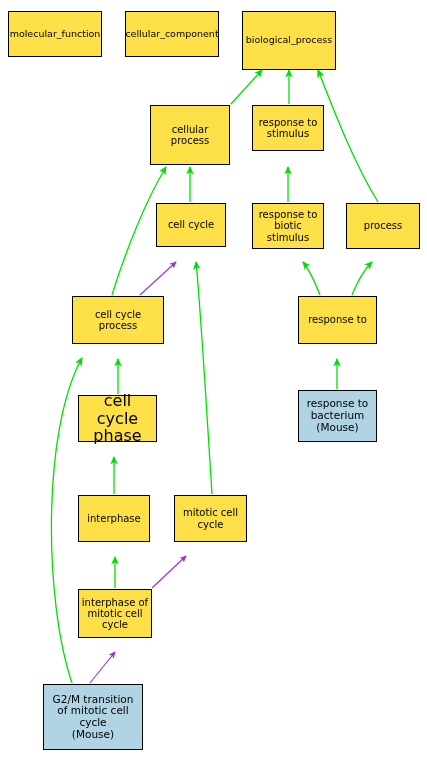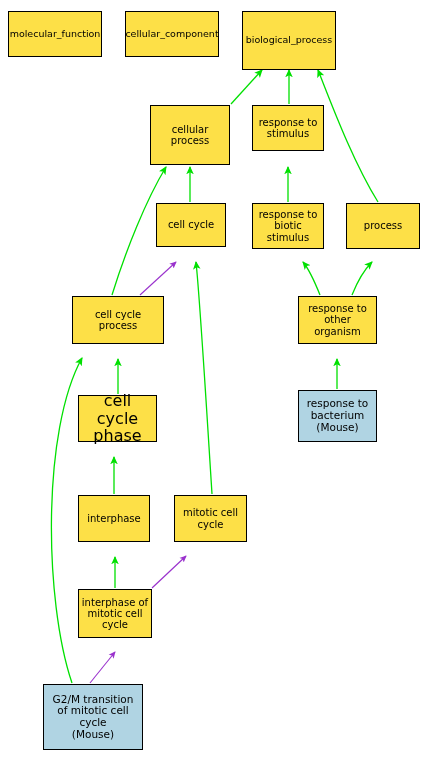--- a/index.html
+++ b/index.html
@@ -89,21 +89,20 @@
         </div>
       </div>
       <div class="node" style="left: 72px; top: 296px; width: 92px; height: 48px; font-size: 10px;">
         <div>
           <span>cell cycle process</span>
         </div>
       </div>
       <div class="node" style="left: 298px; top: 296px; width: 79px; height: 48px; font-size: 10px;">
         <div>
           <span>response to</span>
-          <span>other organism</span>
         </div>
       </div>
       <div class="node" style="left: 78px; top: 395px; width: 79px; height: 47px; font-size: 16px;">
         <div>
           <span>cell cycle phase</span>
         </div>
       </div>
       <div class="node highlight" style="left: 298px; top: 390px; width: 79px; height: 52px; font-size: 10.5px;">
         <div>
           <span>response to</span>

